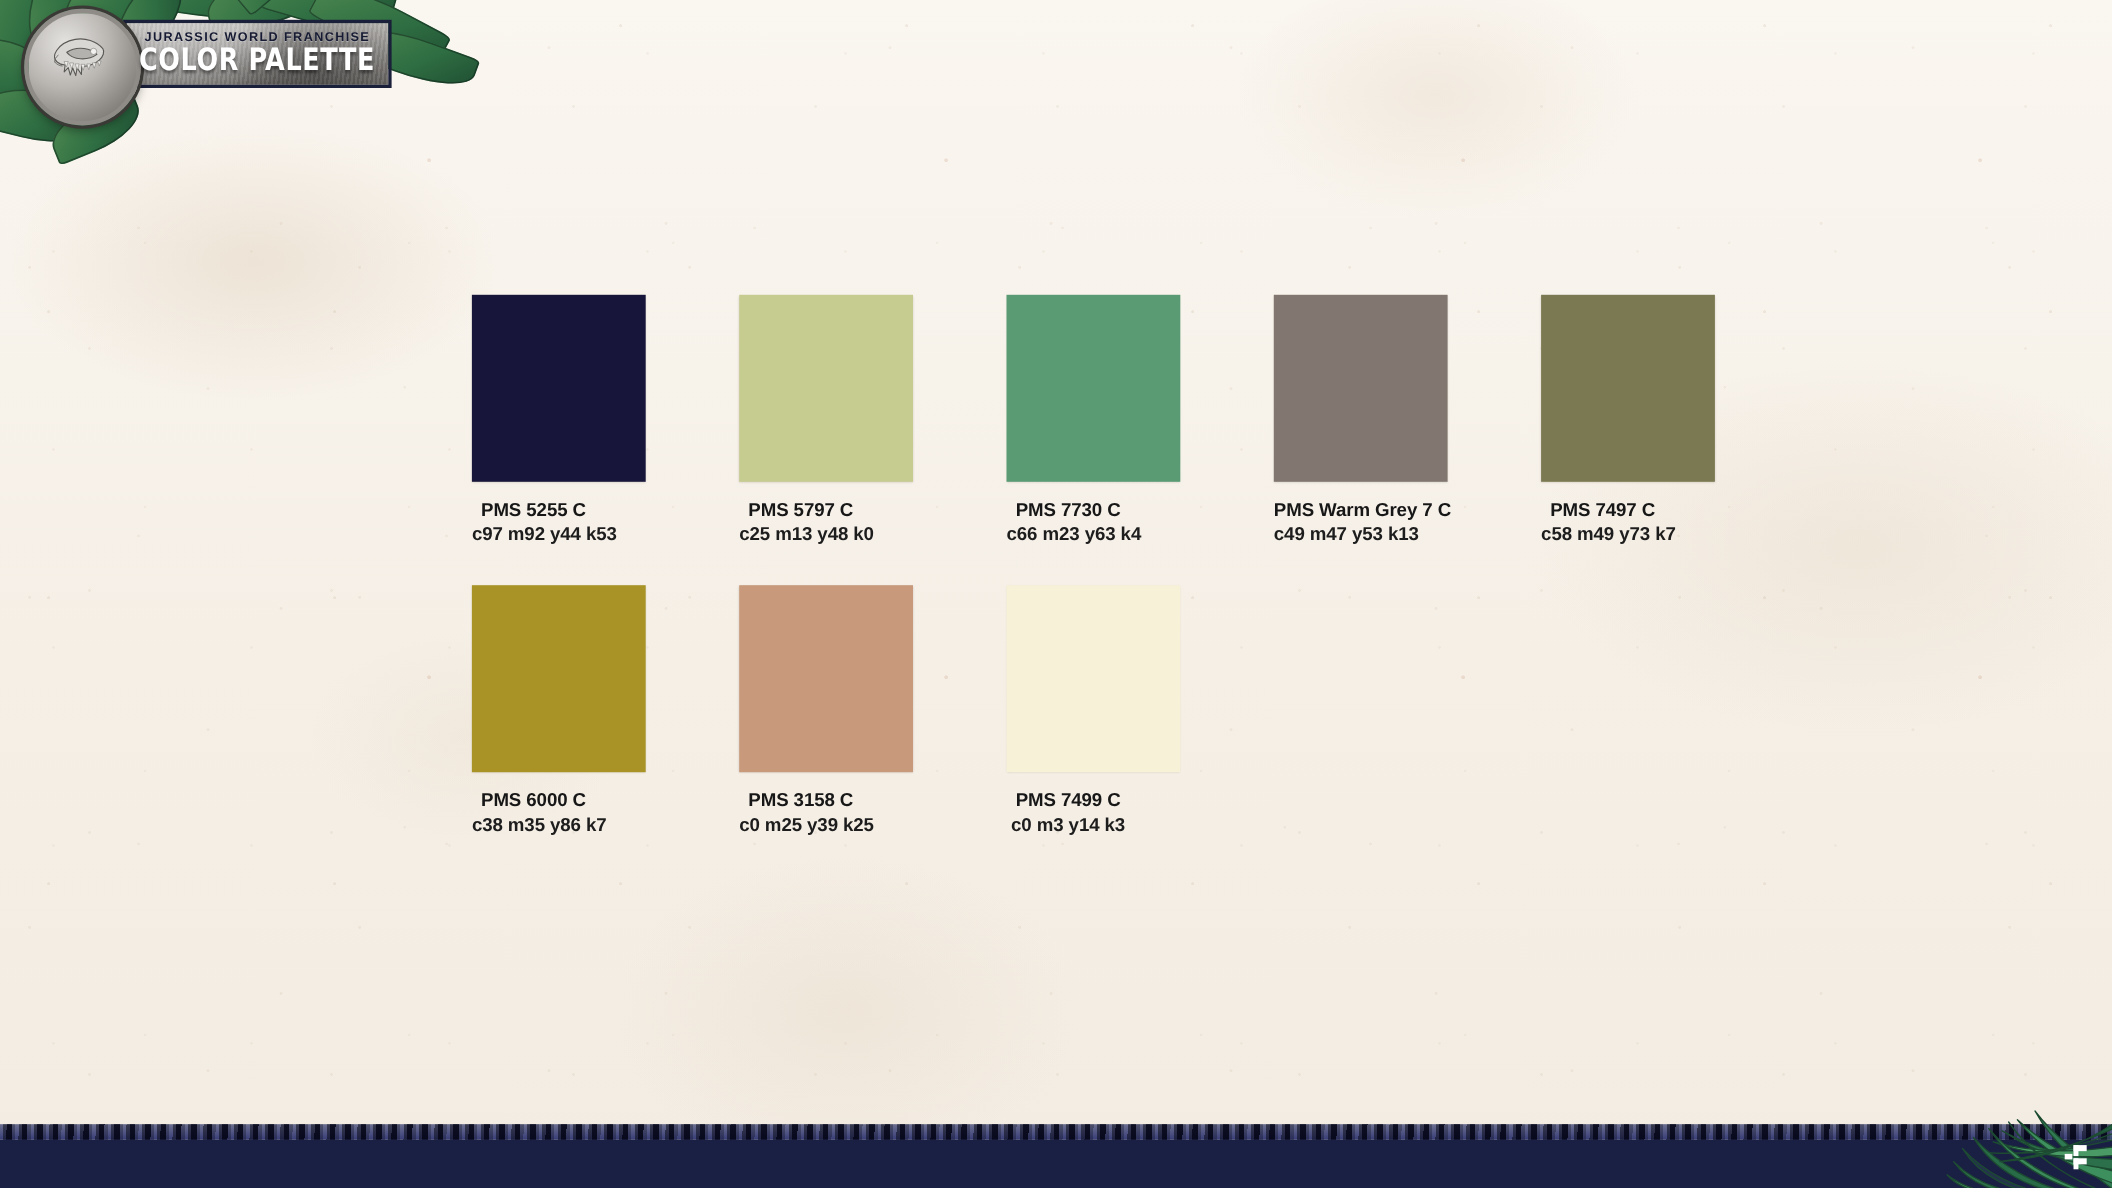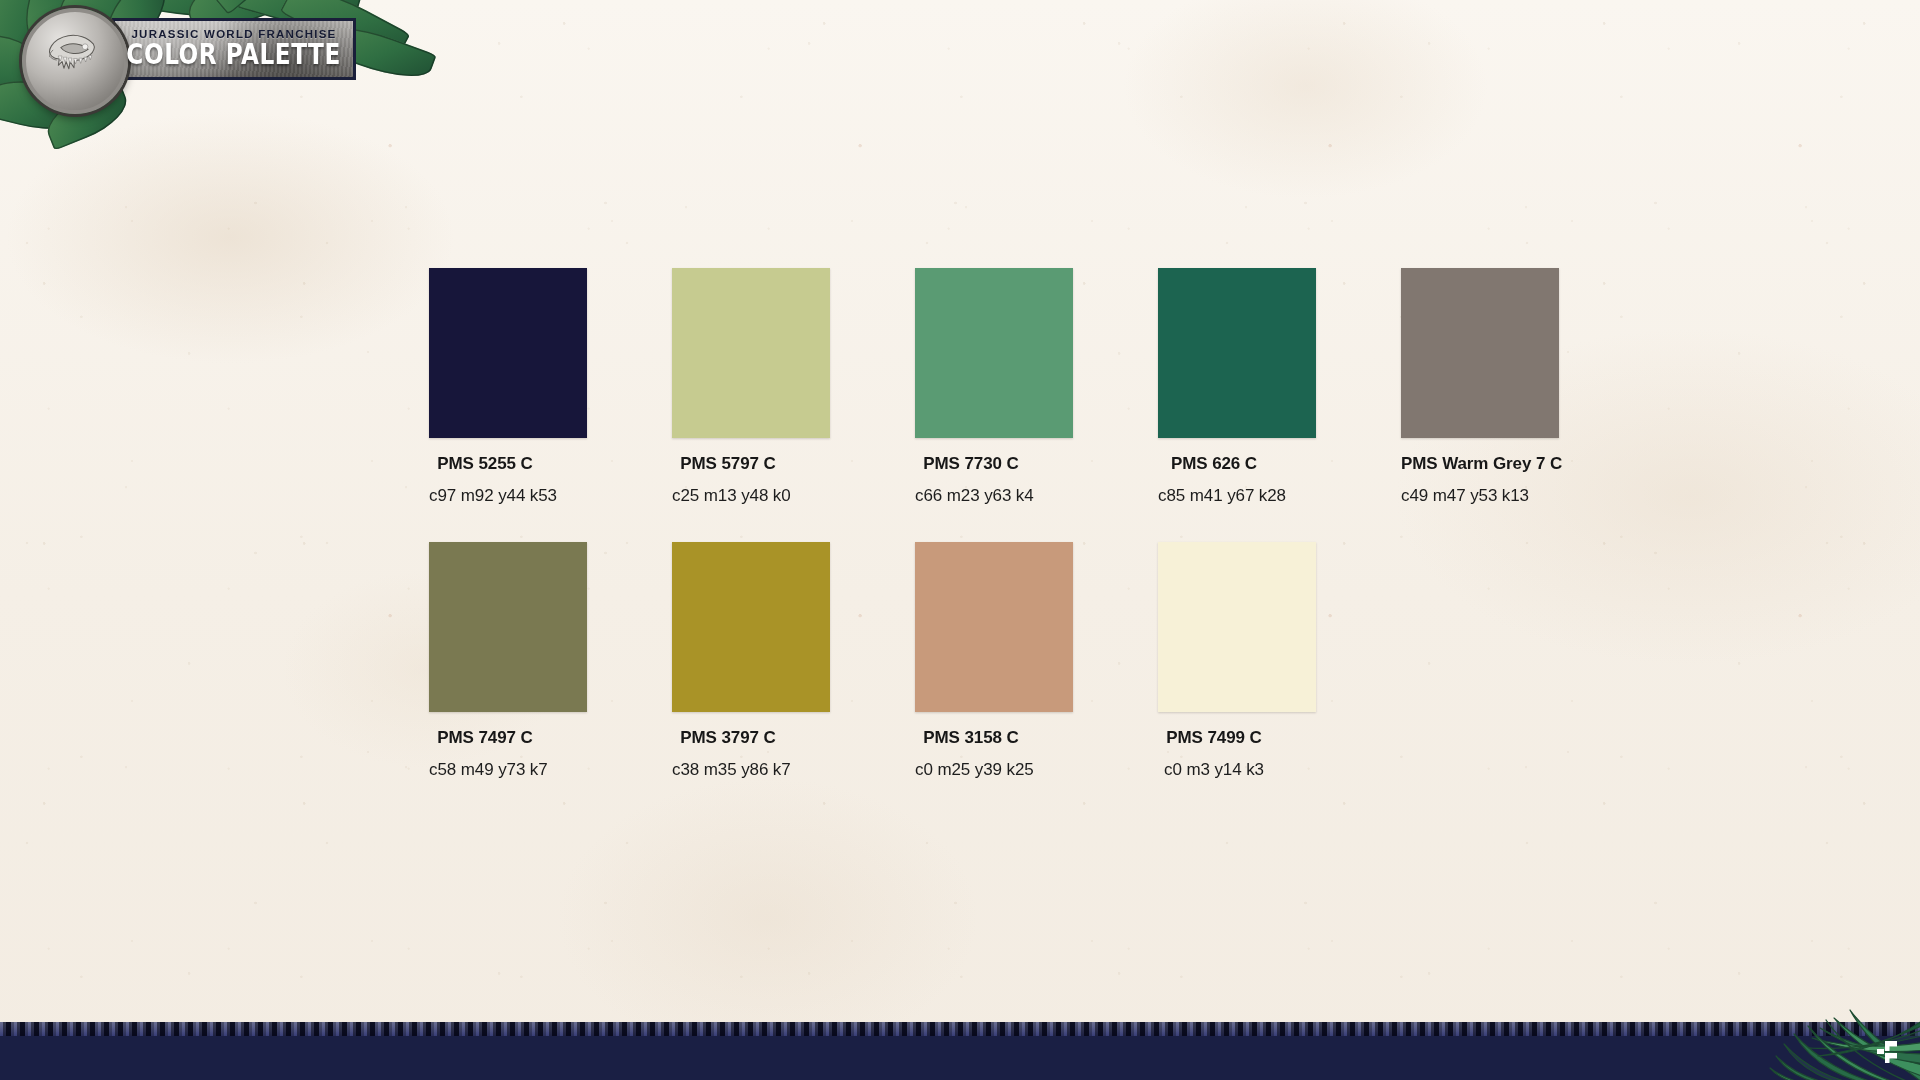--- a/index.html
+++ b/index.html
@@ -153,24 +153,24 @@
   .swatch-name {
     margin-top: 16px;
     text-align: center;
     font-size: 17px;
     font-weight: 700;
     color: #171717;
     letter-spacing: -.1px;
     white-space: nowrap;
   }
   .swatch-cmyk {
-    margin-top: 12px;
+    margin-top: 2px;
     text-align: center;
     font-size: 17px;
-    font-weight: 400;
+    font-weight: 700;
     color: #1d1d1d;
     letter-spacing: -.1px;
     white-space: nowrap;
   }
 
   
   #footer-grunge {
     position: absolute;
     left: 0; right: 0;
     bottom: 44px;
@@ -282,41 +282,36 @@
       <div class="swatch-name">PMS 5797 C</div>
       <div class="swatch-cmyk">c25 m13 y48 k0</div>
     </div>
 
     <div class="swatch-cell">
       <div class="swatch-chip" style="background:#5a9b73"></div>
       <div class="swatch-name">PMS 7730 C</div>
       <div class="swatch-cmyk">c66 m23 y63 k4</div>
     </div>
 
-    <div class="swatch-cell">
-      <div class="swatch-chip" style="background:#1c6450"></div>
-      <div class="swatch-name">PMS 626 C</div>
-      <div class="swatch-cmyk">c85 m41 y67 k28</div>
-    </div>
 
     <div class="swatch-cell">
       <div class="swatch-chip" style="background:#817770"></div>
       <div class="swatch-name">PMS Warm Grey 7 C</div>
       <div class="swatch-cmyk">c49 m47 y53 k13</div>
     </div>
 
     <div class="swatch-cell">
       <div class="swatch-chip" style="background:#7a7951"></div>
       <div class="swatch-name">PMS 7497 C</div>
       <div class="swatch-cmyk">c58 m49 y73 k7</div>
     </div>
 
     <div class="swatch-cell">
       <div class="swatch-chip" style="background:#a99327"></div>
-      <div class="swatch-name">PMS 3797 C</div>
+      <div class="swatch-name">PMS 6000 C</div>
       <div class="swatch-cmyk">c38 m35 y86 k7</div>
     </div>
 
     <div class="swatch-cell">
       <div class="swatch-chip" style="background:#c89a7b"></div>
       <div class="swatch-name">PMS 3158 C</div>
       <div class="swatch-cmyk">c0 m25 y39 k25</div>
     </div>
 
     <div class="swatch-cell">

